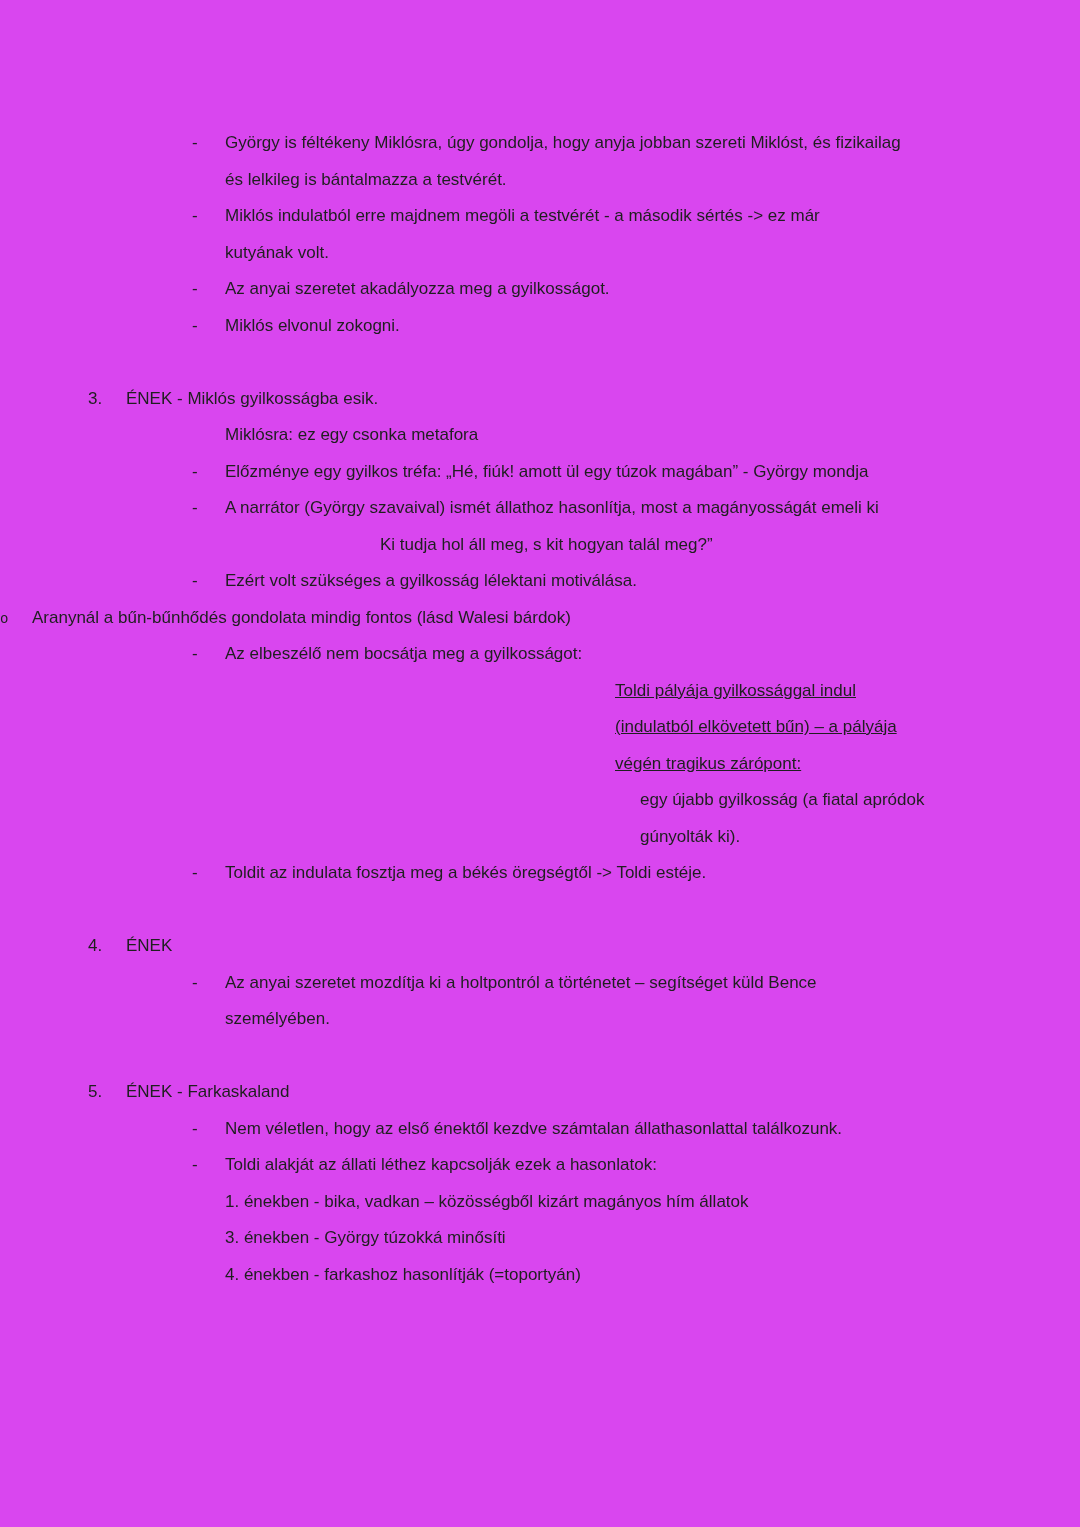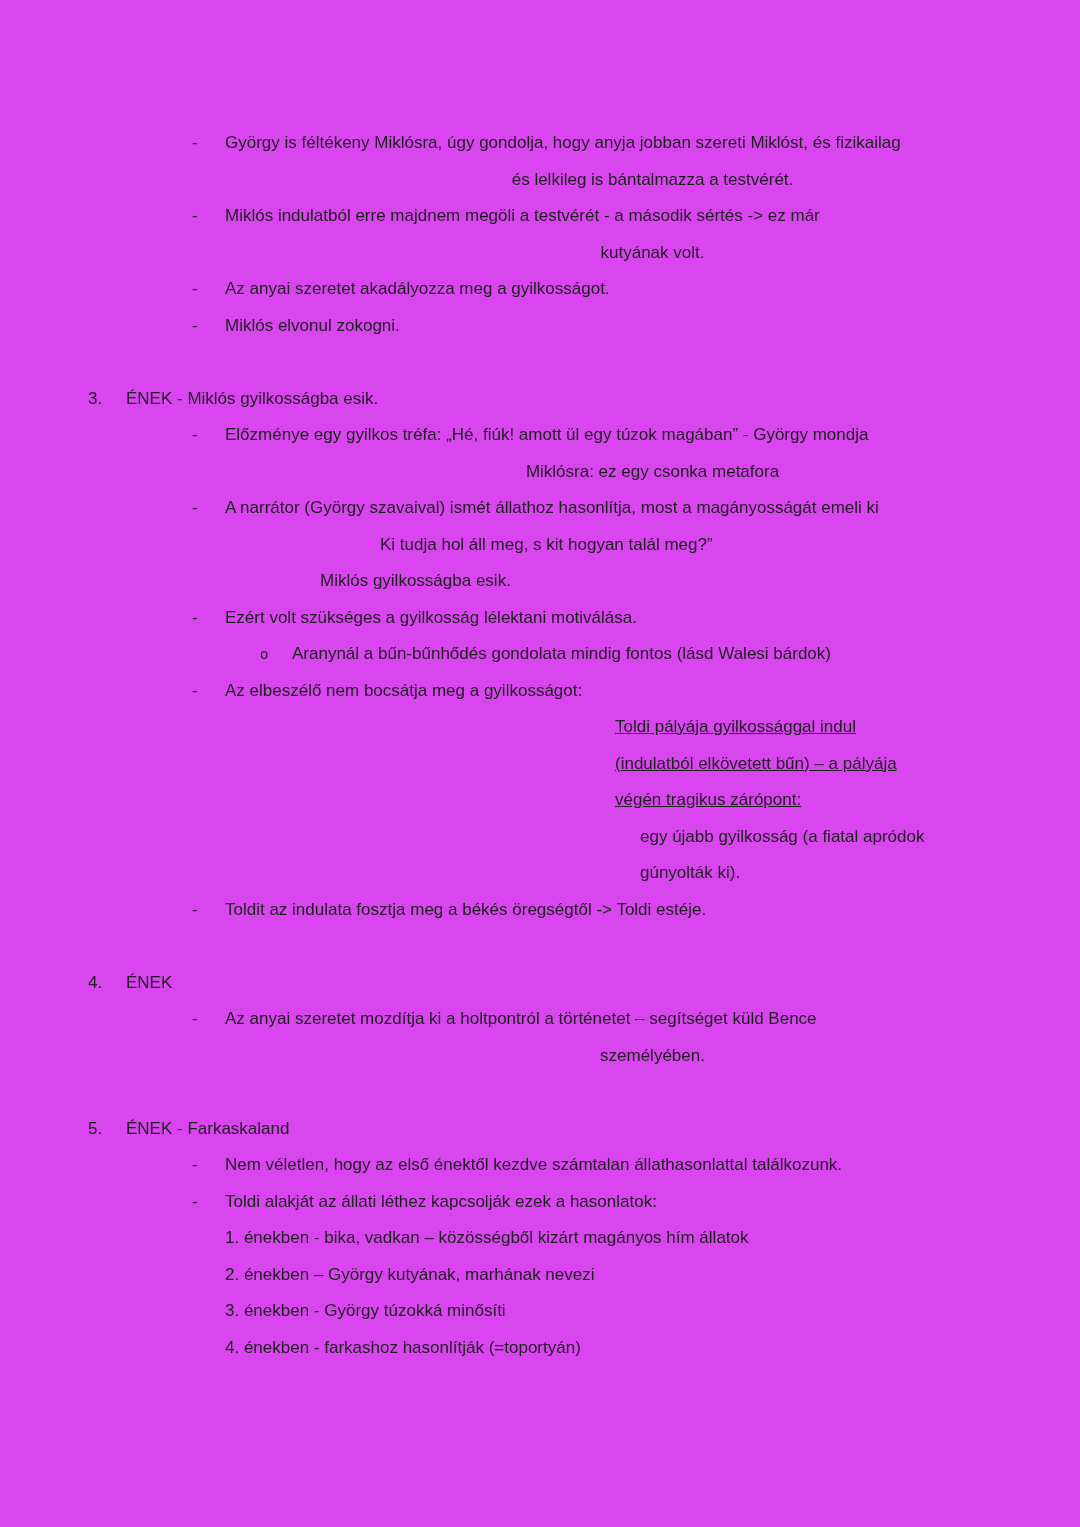--- a/index.html
+++ b/index.html
@@ -34,23 +34,23 @@
     display: inline-block;
     width: 38px;
   }
   
   .b-first { padding-left: 192px; }
   .b-first .dash {
     display: inline-block;
     width: 33px;
   }
   
-  .b-cont { padding-left: 225px; text-align: center; }
+  .b-cont { padding-left: 225px; }
   
-  .sub-first { padding-left: 260px; }
+  .sub-first { }
   .sub-first .circle {
     display: inline-block;
     width: 32px;
     font-family: "Liberation Mono", monospace;
     font-size: 14px;
   }
   
   .q2 { padding-left: 380px; }
   .q3 { padding-left: 320px; }
   
@@ -68,25 +68,24 @@
     <div class="line b-first"><span class="dash">-</span><span>György is féltékeny Miklósra, úgy gondolja, hogy anyja jobban szereti Miklóst, és fizikailag</span></div>
     <div class="line b-cont">és lelkileg is bántalmazza a testvérét.</div>
     <div class="line b-first"><span class="dash">-</span><span>Miklós indulatból erre majdnem megöli a testvérét - a második sértés -&gt; ez már</span></div>
     <div class="line b-cont">kutyának volt.</div>
     <div class="line b-first"><span class="dash">-</span><span>Az anyai szeretet akadályozza meg a gyilkosságot.</span></div>
     <div class="line b-first"><span class="dash">-</span><span>Miklós elvonul zokogni.</span></div>
 
     <div class="spacer"></div>
 
     <div class="line num-item"><span class="num">3.</span><span>ÉNEK - Miklós gyilkosságba esik.</span></div>
+    <div class="line b-cont">Miklósra: ez egy csonka metafora</div>
     <div class="line b-first"><span class="dash">-</span><span>Előzménye egy gyilkos tréfa: „Hé, fiúk! amott ül egy túzok magában” - György mondja</span></div>
-    <div class="line b-cont">Miklósra: ez egy csonka metafora</div>
     <div class="line b-first"><span class="dash">-</span><span>A narrátor (György szavaival) ismét állathoz hasonlítja, most a magányosságát emeli ki</span></div>
     <div class="line q2">Ki tudja hol áll meg, s kit hogyan talál meg?”</div>
-    <div class="line q3">Miklós gyilkosságba esik.</div>
     <div class="line b-first"><span class="dash">-</span><span>Ezért volt szükséges a gyilkosság lélektani motiválása.</span></div>
     <div class="line sub-first"><span class="circle">o</span><span>Aranynál a bűn-bűnhődés gondolata mindig fontos (lásd Walesi bárdok)</span></div>
     <div class="line b-first"><span class="dash">-</span><span>Az elbeszélő nem bocsátja meg a gyilkosságot:</span></div>
     <div class="line rb">Toldi pályája gyilkossággal indul</div>
     <div class="line rb">(indulatból elkövetett bűn) – a pályája</div>
     <div class="line rb">végén tragikus zárópont:</div>
     <div class="line rb2">egy újabb gyilkosság (a fiatal apródok</div>
     <div class="line rb2">gúnyolták ki).</div>
     <div class="line b-first"><span class="dash">-</span><span>Toldit az indulata fosztja meg a békés öregségtől -&gt; Toldi estéje.</span></div>
 
@@ -95,18 +94,17 @@
     <div class="line num-item"><span class="num">4.</span><span>ÉNEK</span></div>
     <div class="line b-first"><span class="dash">-</span><span>Az anyai szeretet mozdítja ki a holtpontról a történetet – segítséget küld Bence</span></div>
     <div class="line b-cont">személyében.</div>
 
     <div class="spacer"></div>
 
     <div class="line num-item"><span class="num">5.</span><span>ÉNEK - Farkaskaland</span></div>
     <div class="line b-first"><span class="dash">-</span><span>Nem véletlen, hogy az első énektől kezdve számtalan állathasonlattal találkozunk.</span></div>
     <div class="line b-first"><span class="dash">-</span><span>Toldi alakját az állati léthez kapcsolják ezek a hasonlatok:</span></div>
     <div class="line plain">1. énekben - bika, vadkan – közösségből kizárt magányos hím állatok</div>
-    <div class="line plain">2. énekben – György kutyának, marhának nevezi</div>
     <div class="line plain">3. énekben - György túzokká minősíti</div>
     <div class="line plain">4. énekben - farkashoz hasonlítják (=toportyán)</div>
 
   </div>
 </div>
 
 </body></html>

